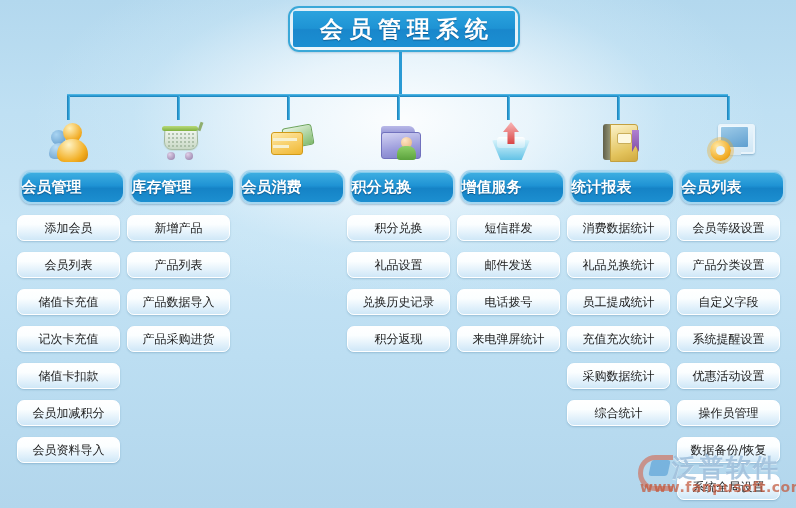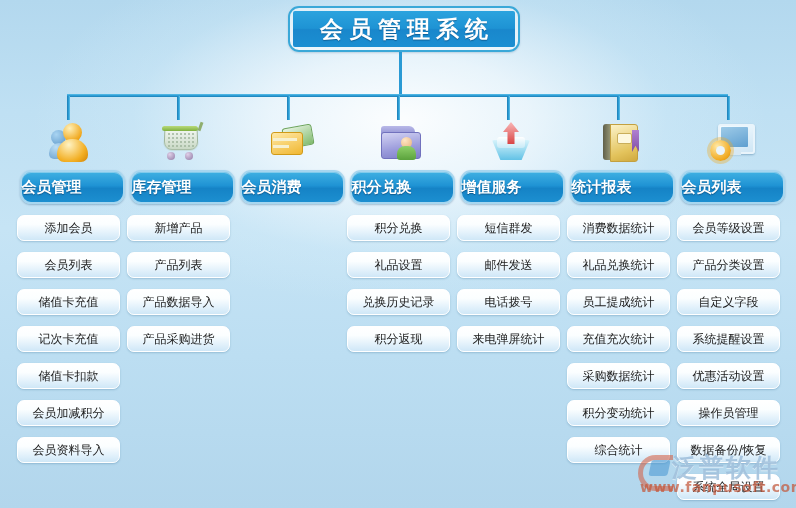--- a/index.html
+++ b/index.html
@@ -361,23 +361,20 @@
           <div class="pill">
             <span>员工提成统计</span>
           </div>
           <div class="pill">
             <span>充值充次统计</span>
           </div>
           <div class="pill">
             <span>采购数据统计</span>
           </div>
           <div class="pill">
-            <span>积分变动统计</span>
-          </div>
-          <div class="pill">
             <span>综合统计</span>
           </div>
         </div>
       </div>
       <div class="col" style="left: 677px;">
         <div class="icon-slot">
           <div class="icon i-monitor">
             <div class="screen"></div>
             <div class="inner"></div>
             <div class="stand"></div>

